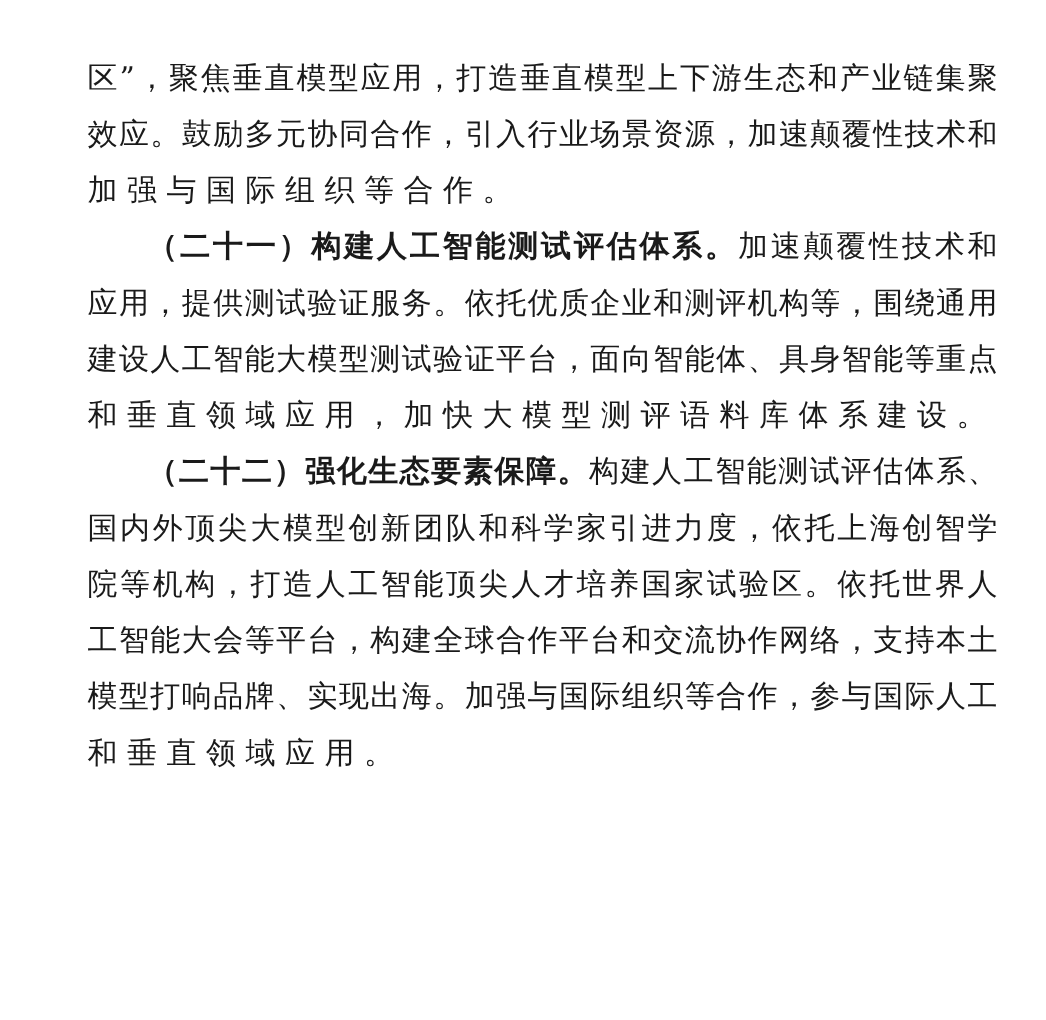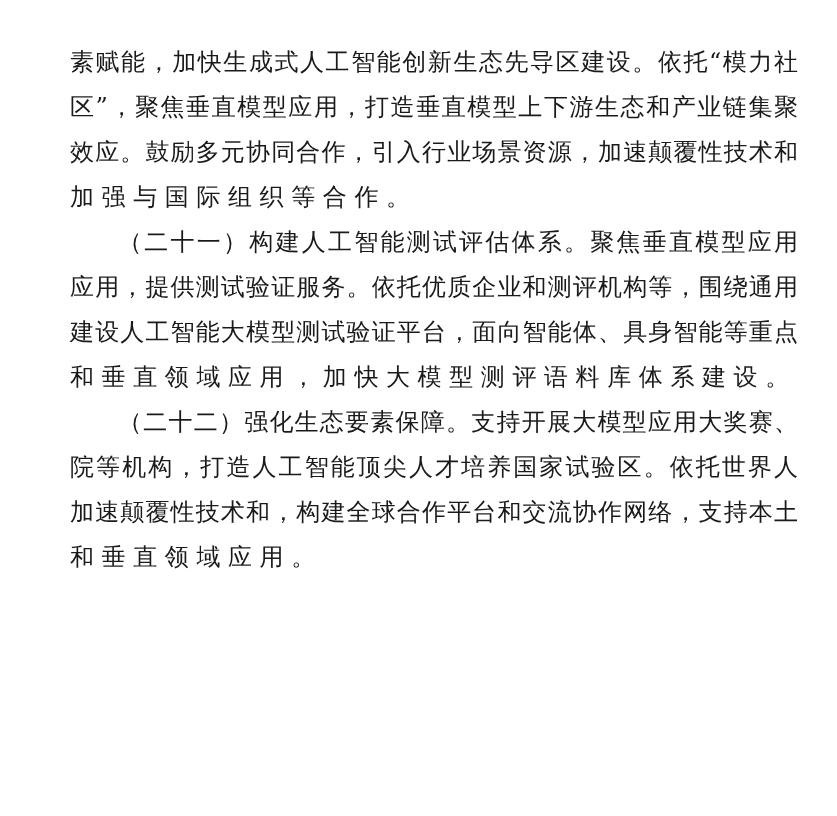--- a/index.html
+++ b/index.html
@@ -16,41 +16,42 @@
     .line {
       height: 45px;
       line-height: 36px;
       white-space: nowrap;
       text-align: justify;
       text-align-last: justify;
       letter-spacing: 0;
     }
     .line.last { text-align-last: left; letter-spacing: 7.6px; }
     .indent { padding-left: 48px; }
-    .heading { font-weight: normal; letter-spacing: 0; }
+    .heading { font-weight: bold; letter-spacing: 0; }
   </style>
 </head>
 <body>
 
 <div class="page">
 
   <div>
-    <div class="line">素赋能，加快生成式人工智能创新生态先导区建设。依托“模力社</div>
     <div class="line">区”，聚焦垂直模型应用，打造垂直模型上下游生态和产业链集聚</div>
     <div class="line">效应。鼓励多元协同合作，引入行业场景资源，加速颠覆性技术和</div>
     <div class="line last">加强与国际组织等合作。</div>
   </div>
 
   <div>
-    <div class="line indent"><span class="heading">（二十一）构建人工智能测试评估体系。</span><span>聚焦垂直模型应用</span></div>
+    <div class="line indent"><span class="heading">（二十一）构建人工智能测试评估体系。</span><span>加速颠覆性技术和</span></div>
     <div class="line">应用，提供测试验证服务。依托优质企业和测评机构等，围绕通用</div>
     <div class="line">建设人工智能大模型测试验证平台，面向智能体、具身智能等重点</div>
     <div class="line last">和垂直领域应用，加快大模型测评语料库体系建设。</div>
   </div>
 
   <div>
-    <div class="line indent"><span class="heading">（二十二）强化生态要素保障。</span><span>支持开展大模型应用大奖赛、</span></div>
+    <div class="line indent"><span class="heading">（二十二）强化生态要素保障。</span><span>构建人工智能测试评估体系、</span></div>
+    <div class="line">国内外顶尖大模型创新团队和科学家引进力度，依托上海创智学</div>
     <div class="line">院等机构，打造人工智能顶尖人才培养国家试验区。依托世界人</div>
-    <div class="line">加速颠覆性技术和，构建全球合作平台和交流协作网络，支持本土</div>
+    <div class="line">工智能大会等平台，构建全球合作平台和交流协作网络，支持本土</div>
+    <div class="line">模型打响品牌、实现出海。加强与国际组织等合作，参与国际人工</div>
     <div class="line last">和垂直领域应用。</div>
   </div>
 
 </div>
 
 </body></html>

